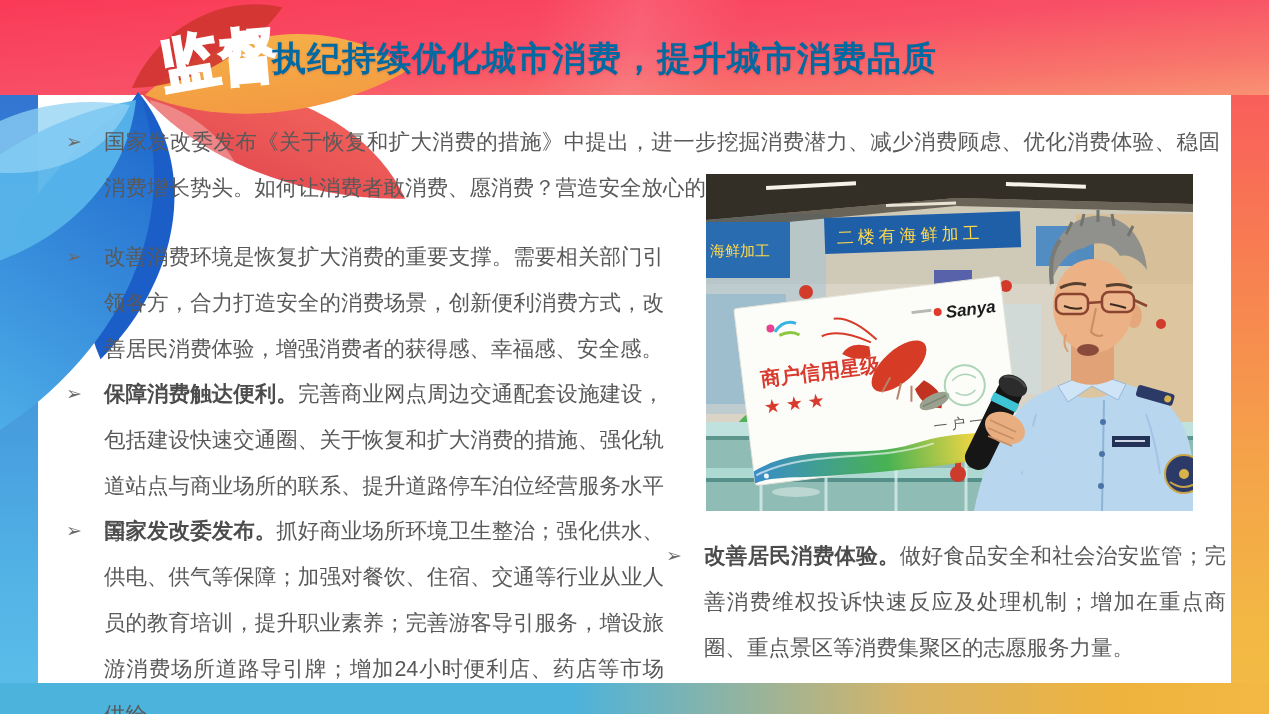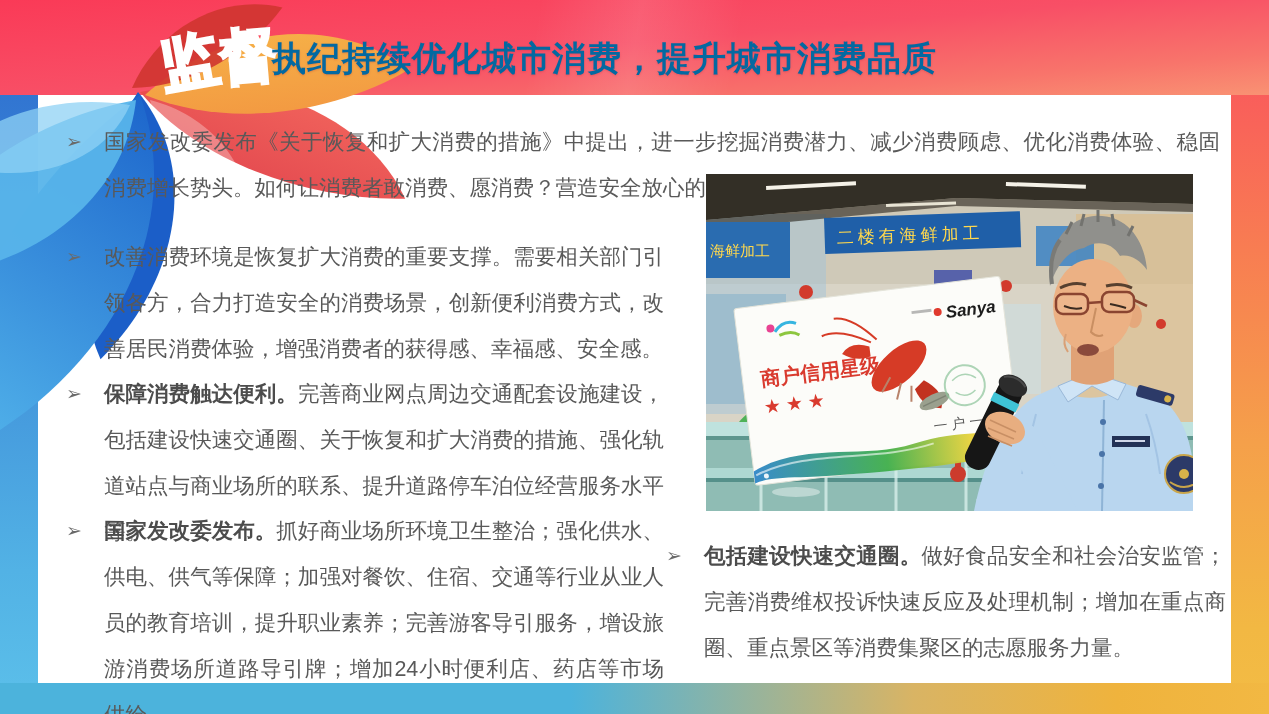--- a/index.html
+++ b/index.html
@@ -97,21 +97,21 @@
     <p><b>保障消费触达便利。</b><span>完善商业网点周边交通配套设施建设，包括建设快速交通圈、关于恢复和扩大消费的措施、强化轨道站点与商业场所的联系、提升道路停车泊位经营服务水平等。</span></p>
   </div>
 
   <div class="bullet b4">
     <span class="marker">➢</span>
     <p><b>国家发改委发布。</b><span>抓好商业场所环境卫生整治；强化供水、供电、供气等保障；加强对餐饮、住宿、交通等行业从业人员的教育培训，提升职业素养；完善游客导引服务，增设旅游消费场所道路导引牌；增加24小时便利店、药店等市场供给。</span></p>
   </div>
 
   <div class="bullet b5">
     <span class="marker">➢</span>
-    <p><b>包括建设快速交通圈。</b><span>做好食品安全和社会治安监管；完善消费维权投诉快速反应及处理机制；增加在重点商圈、重点景区等消费集聚区的志愿服务力量。</span></p>
+    <p><b>改善居民消费体验。</b><span>做好食品安全和社会治安监管；完善消费维权投诉快速反应及处理机制；增加在重点商圈、重点景区等消费集聚区的志愿服务力量。</span></p>
   </div>
 
   <svg class="photo" viewBox="0 0 487 337" preserveAspectRatio="none">
     <defs>
       <linearGradient id="waveG" x1="0" y1="0" x2="1" y2="0">
         <stop offset="0" stop-color="#2e86c8"></stop>
           <stop offset="0.5" stop-color="#3fae4a"></stop>
         <stop offset="0.82" stop-color="#e8d23a"></stop>
           <stop offset="1" stop-color="#f0a83a"></stop>
       </linearGradient>

